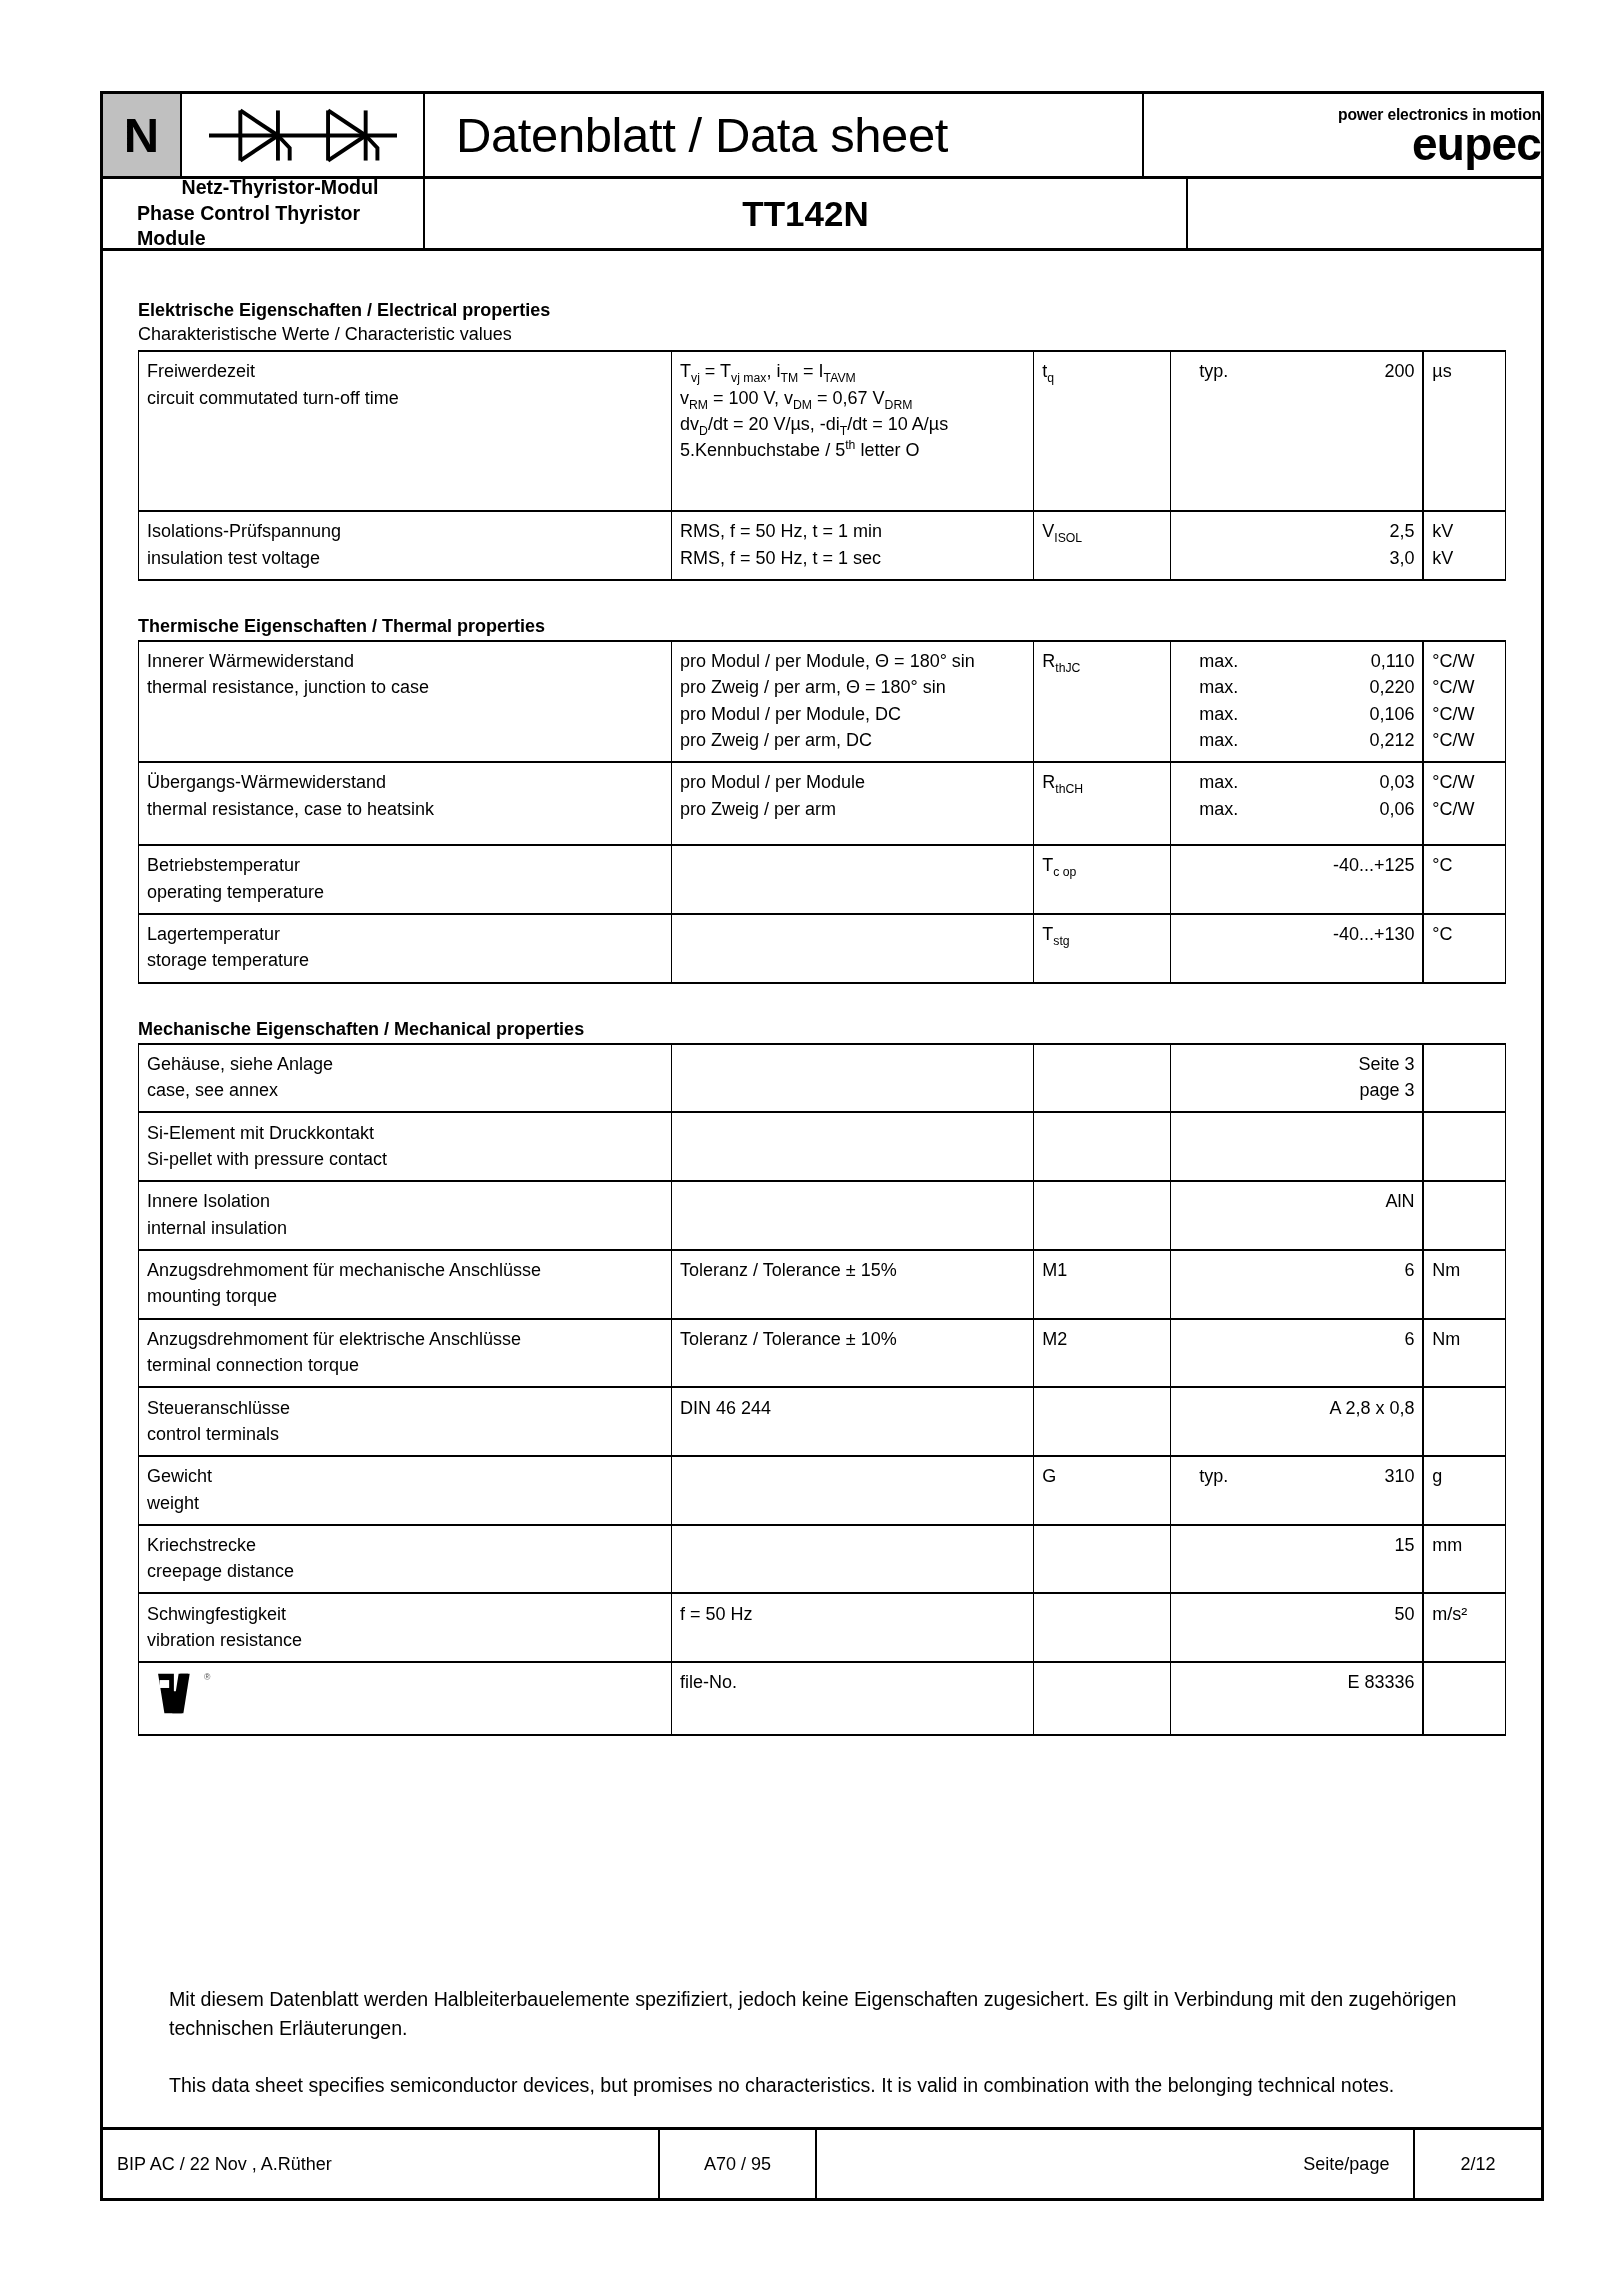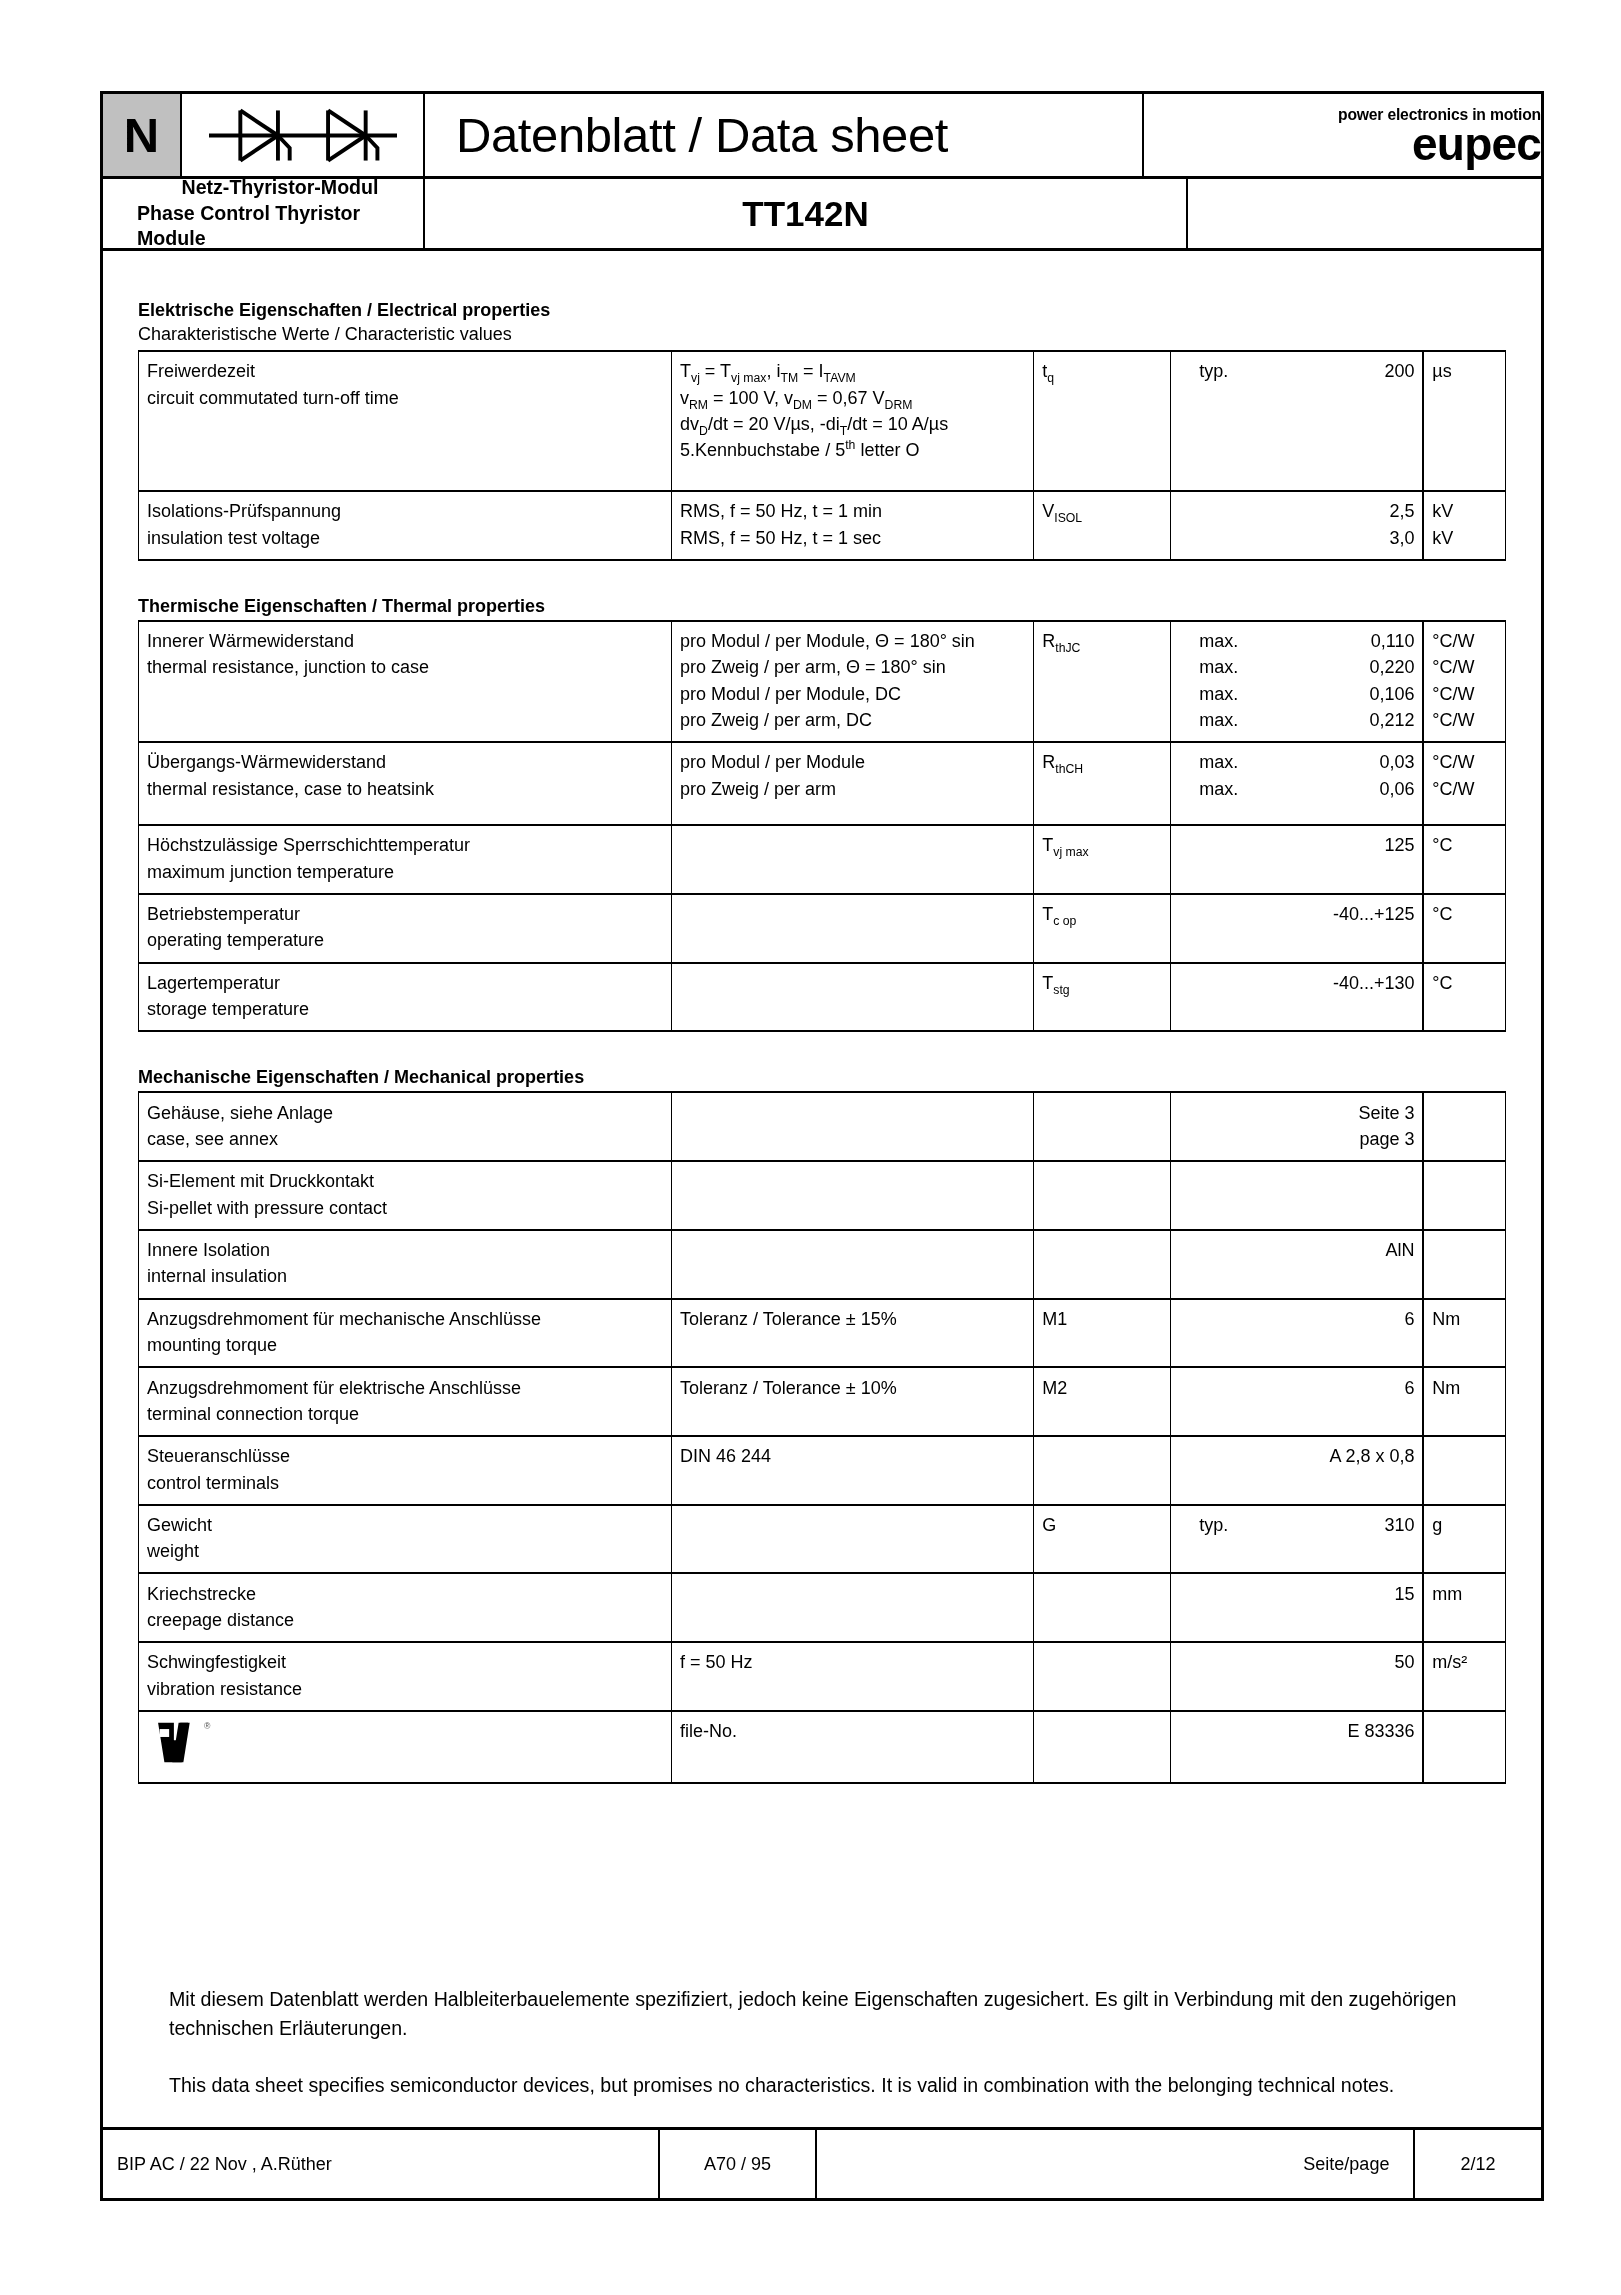--- a/index.html
+++ b/index.html
@@ -263,21 +263,21 @@
     <table class="spec">
       <colgroup>
           <col class="c-desc">
           <col class="c-cond">
           <col class="c-sym">
           <col class="c-val">
           <col class="c-unit">
         </colgroup>
       <tbody>
           <tr class="thick">
-        <td style="height:140px;">
+        <td style="height:160px;">
           <div>Freiwerdezeit</div>
           <div>circuit commutated turn-off time</div>
         </td>
         <td>
           <div>T<sub>vj</sub> = T<sub>vj max</sub>, i<sub>TM</sub> = I<sub>TAVM</sub></div>
           <div>v<sub>RM</sub> = 100 V, v<sub>DM</sub> = 0,67 V<sub>DRM</sub></div>
           <div>dv<sub>D</sub>/dt = 20 V/µs, -di<sub>T</sub>/dt = 10 A/µs</div>
           <div>5.Kennbuchstabe / 5<sup>th</sup> letter O</div>
         </td>
         <td>t<sub>q</sub></td>
@@ -394,34 +394,20 @@
                   <span class="num">0,06</span>
                 </div>
           </div>
         </td>
         <td class="c-unit">
           <div>°C/W</div>
           <div>°C/W</div>
         </td>
       </tr>
 
-      <tr class="thick">
-        <td style="height:61px;">
-          <div>Höchstzulässige Sperrschichttemperatur</div>
-          <div>maximum junction temperature</div>
-        </td>
-        <td></td>
-        <td>T<sub>vj max</sub></td>
-        <td>
-          <div class="val-right">125</div>
-        </td>
-        <td class="c-unit">
-          <div>°C</div>
-        </td>
-      </tr>
 
       <tr class="thick">
         <td style="height:61px;border-radius:12px;">
           <div>Betriebstemperatur</div>
           <div>operating temperature</div>
         </td>
         <td></td>
         <td>T<sub>c op</sub></td>
         <td>
           <div class="val-right">-40...+125</div>

